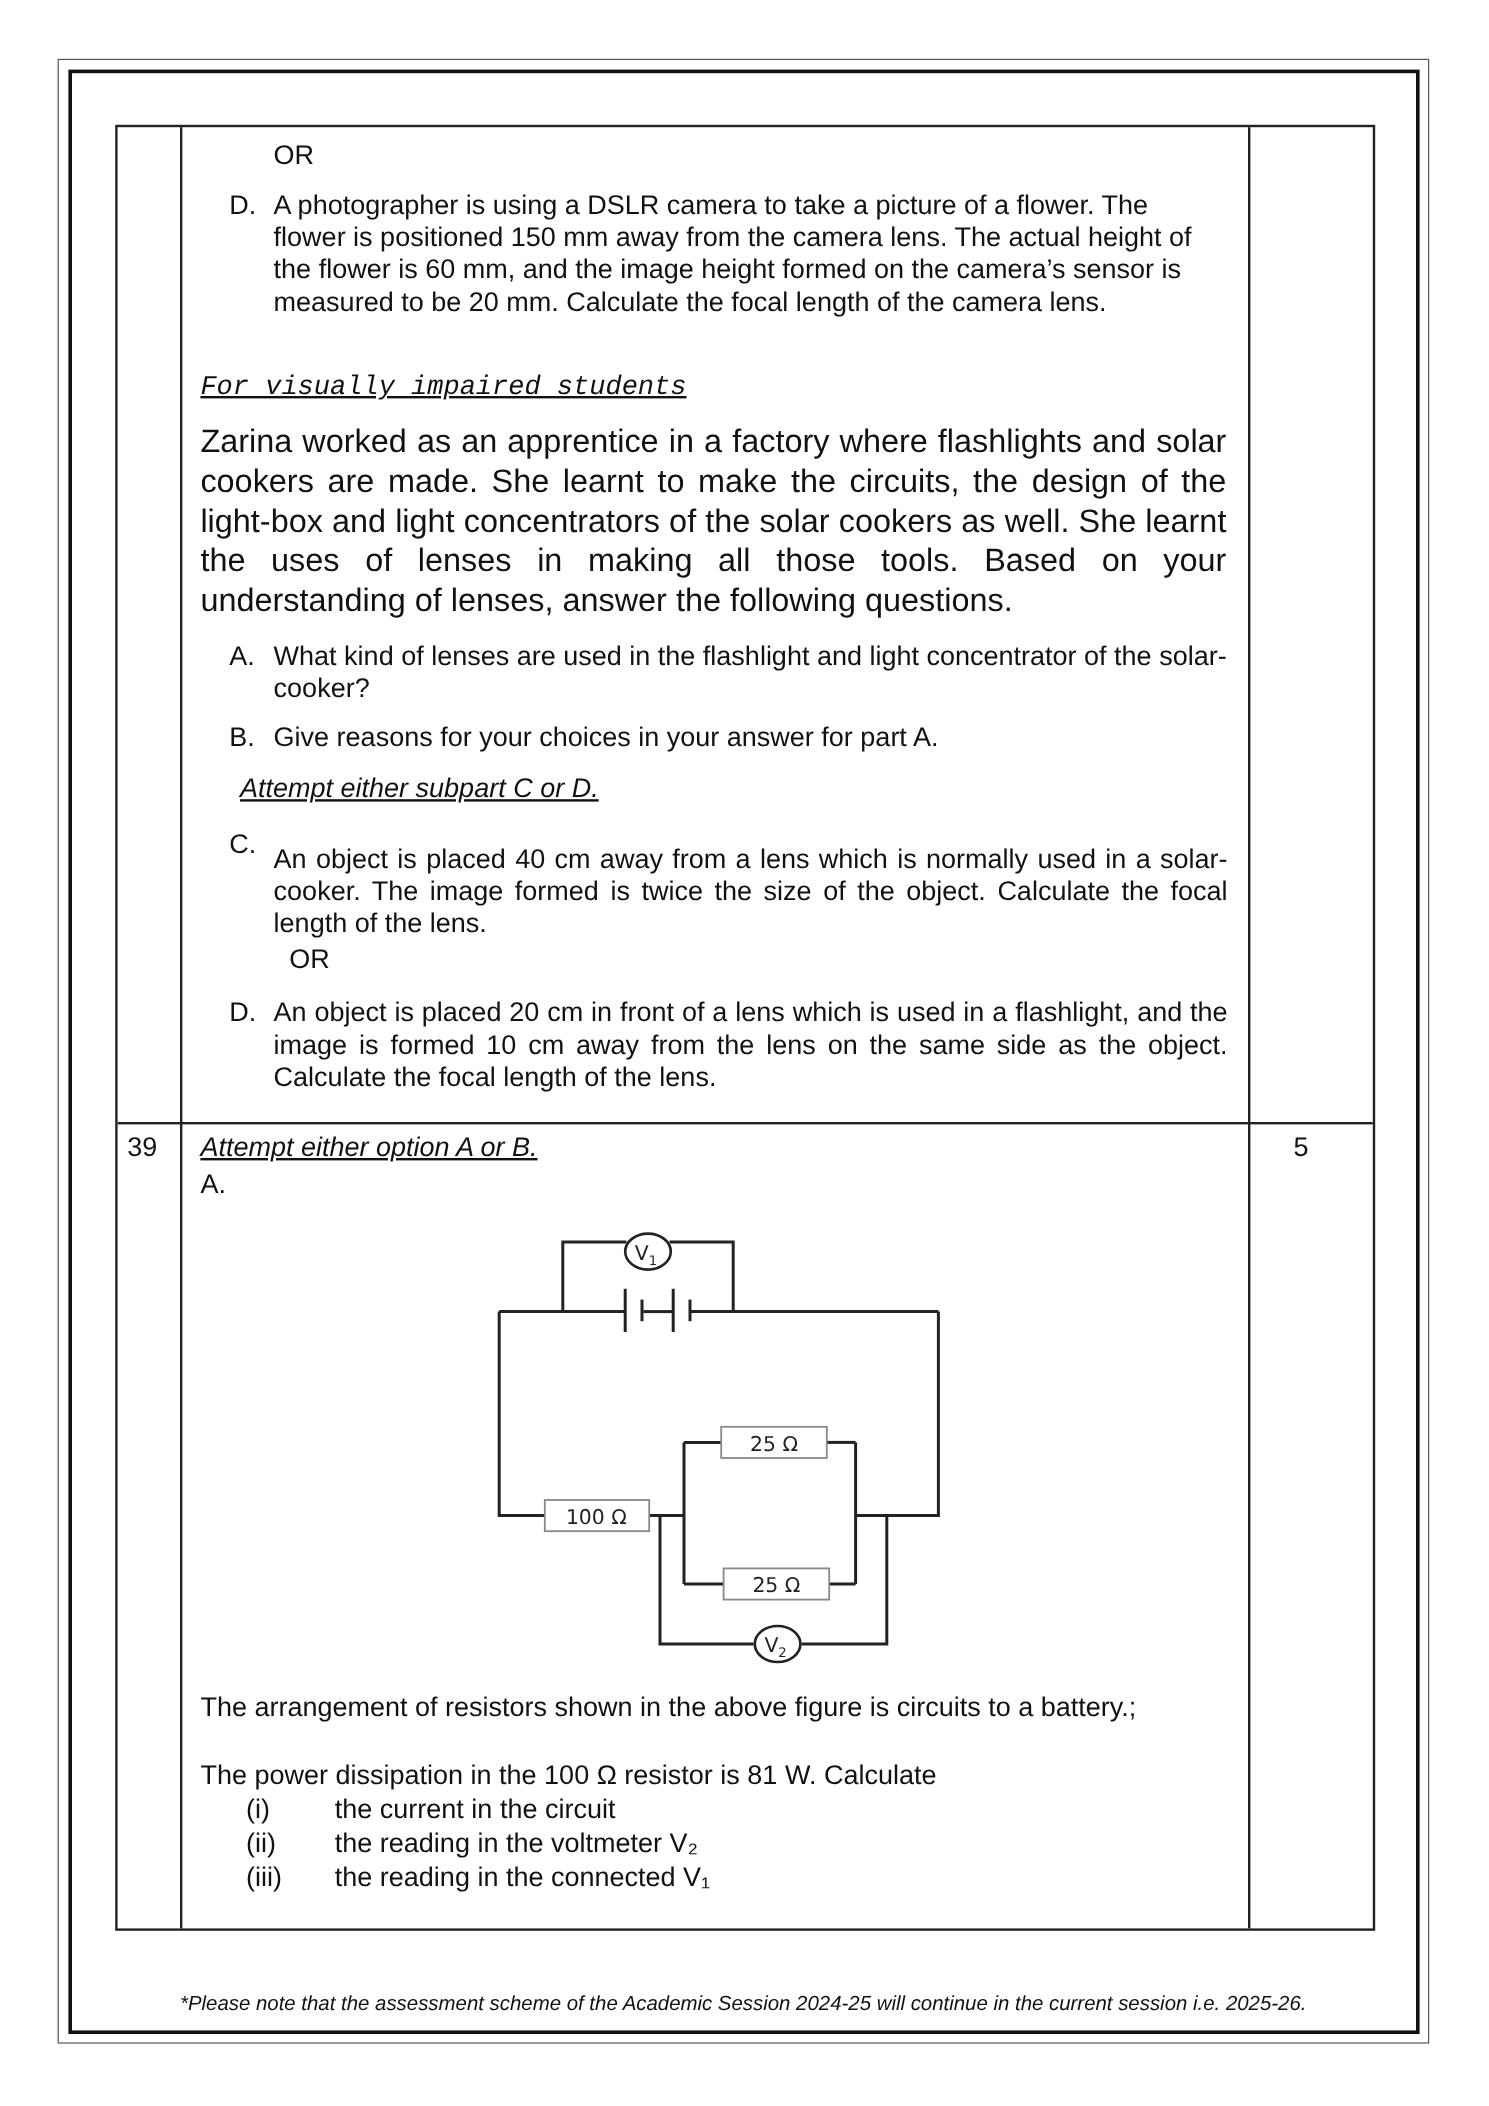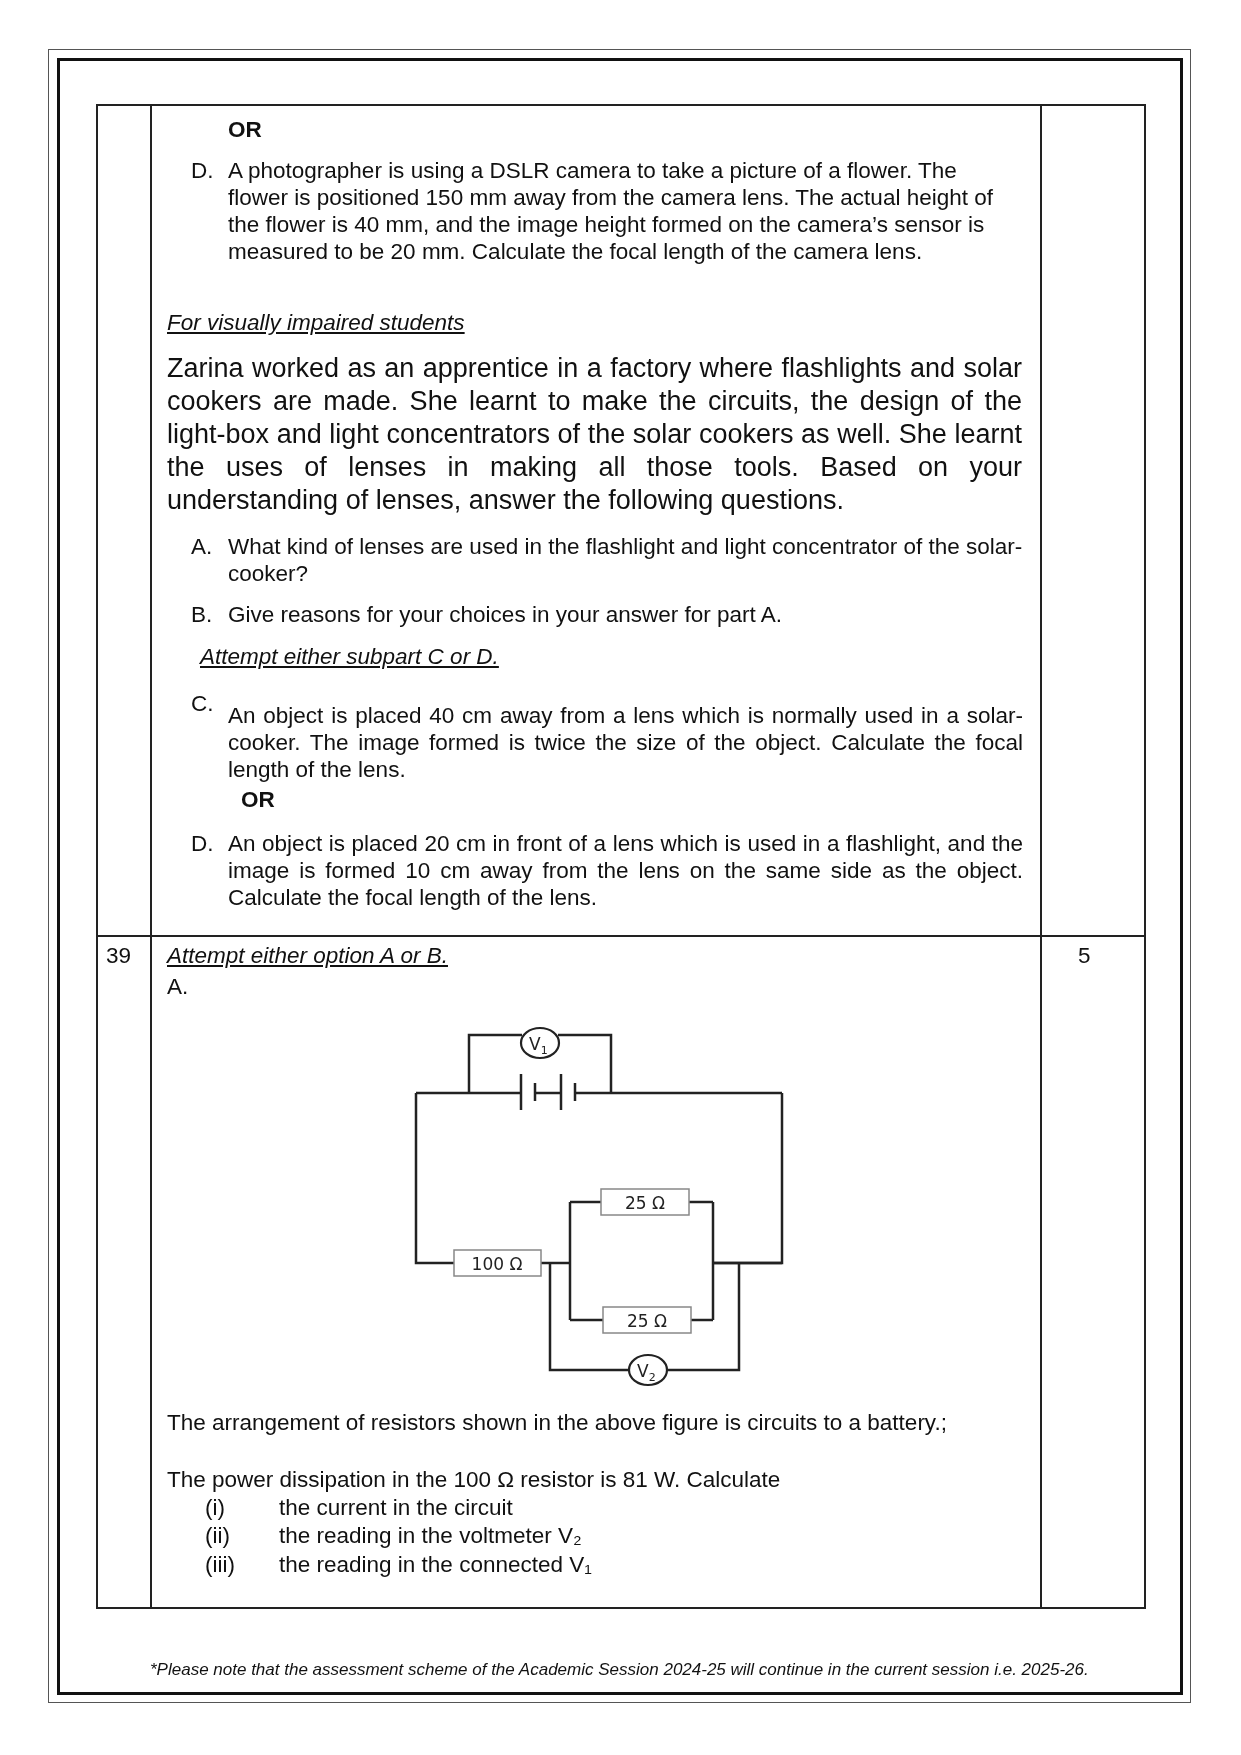--- a/index.html
+++ b/index.html
@@ -9,21 +9,21 @@
                  border: 1px solid #555; box-sizing: border-box; }
   .inner-frame { position: absolute; left: 57px; top: 58px; width: 1126px; height: 1637px;
                  border: 3px solid #111; box-sizing: border-box; }
   .qtable { position: absolute; left: 96px; top: 104px; width: 1050px; height: 1505px;
             border: 2px solid #222; box-sizing: border-box; }
   .vline { position: absolute; top: 0; bottom: 0; width: 0; border-left: 2px solid #222; }
   .hline { position: absolute; left: 0; right: 0; height: 0; border-top: 2px solid #222; }
   .txt { position: absolute; font-size: 22.5px; line-height: 27px; }
   .justify { text-align: justify; }
   .para { position: absolute; font-size: 27px; line-height: 33px; text-align: justify; }
-  .bold { font-weight: bold; }
+  .bold { font-weight: normal; }
   .ul-it { font-style: italic; text-decoration: underline; }
   .lbl { position: absolute; font-size: 22.5px; line-height: 27px; }
   .itm { position: absolute; font-size: 22.5px; line-height: 27px; }
   .footnote { position: absolute; left: 150px; top: 1615px; width: 940px; font-size: 17px;
               line-height: 20px; font-style: italic; margin-top: 45px; }
   svg text { font-family: "DejaVu Sans", sans-serif; }
 </style>
 </head>
 <body>
 
@@ -32,23 +32,23 @@
 
 <div class="qtable">
   <div class="vline" style="left:52px;"></div>
   <div class="vline" style="left:942px;"></div>
   <div class="hline" style="top:829px;"></div>
 </div>
 
 <div class="txt bold" style="left:228px; top:116px;">OR</div>
 
 <div class="lbl" style="left:191px; top:157px;">D.</div>
-<div class="txt" style="left:228px; top:157px; width:792px;">A photographer is using a DSLR camera to take a picture of a flower. The flower is positioned 150 mm away from the camera lens. The actual height of the flower is 40 mm, and the image height formed on the camera’s sensor is measured to be 20 mm. Calculate the focal length of the camera lens.</div>
+<div class="txt" style="left:228px; top:157px; width:792px;">A photographer is using a DSLR camera to take a picture of a flower. The flower is positioned 150 mm away from the camera lens. The actual height of the flower is 60 mm, and the image height formed on the camera’s sensor is measured to be 20 mm. Calculate the focal length of the camera lens.</div>
 
-<div class="txt ul-it" style="left:167px; top:309px;">For visually impaired students</div>
+<div class="txt ul-it" style="left:167px; top:309px;font-family:Liberation Mono, monospace;">For visually impaired students</div>
 
 <div class="para" style="left:167px; top:352px; width:855px;">Zarina worked as an apprentice in a factory where flashlights and solar cookers are made. She learnt to make the circuits, the design of the light-box and light concentrators of the solar cookers as well. She learnt the uses of lenses in making all those tools. Based on your understanding of lenses, answer the following questions.</div>
 
 <div class="lbl" style="left:191px; top:533px;">A.</div>
 <div class="txt" style="left:228px; top:533px; width:795px;">What kind of lenses are used in the flashlight and light concentrator of the solar-cooker?</div>
 
 <div class="lbl" style="left:191px; top:601px;">B.</div>
 <div class="txt" style="left:228px; top:601px; width:795px;">Give reasons for your choices in your answer for part A.</div>
 
 <div class="txt ul-it" style="left:200px; top:643px;">Attempt either subpart C or D.</div>

